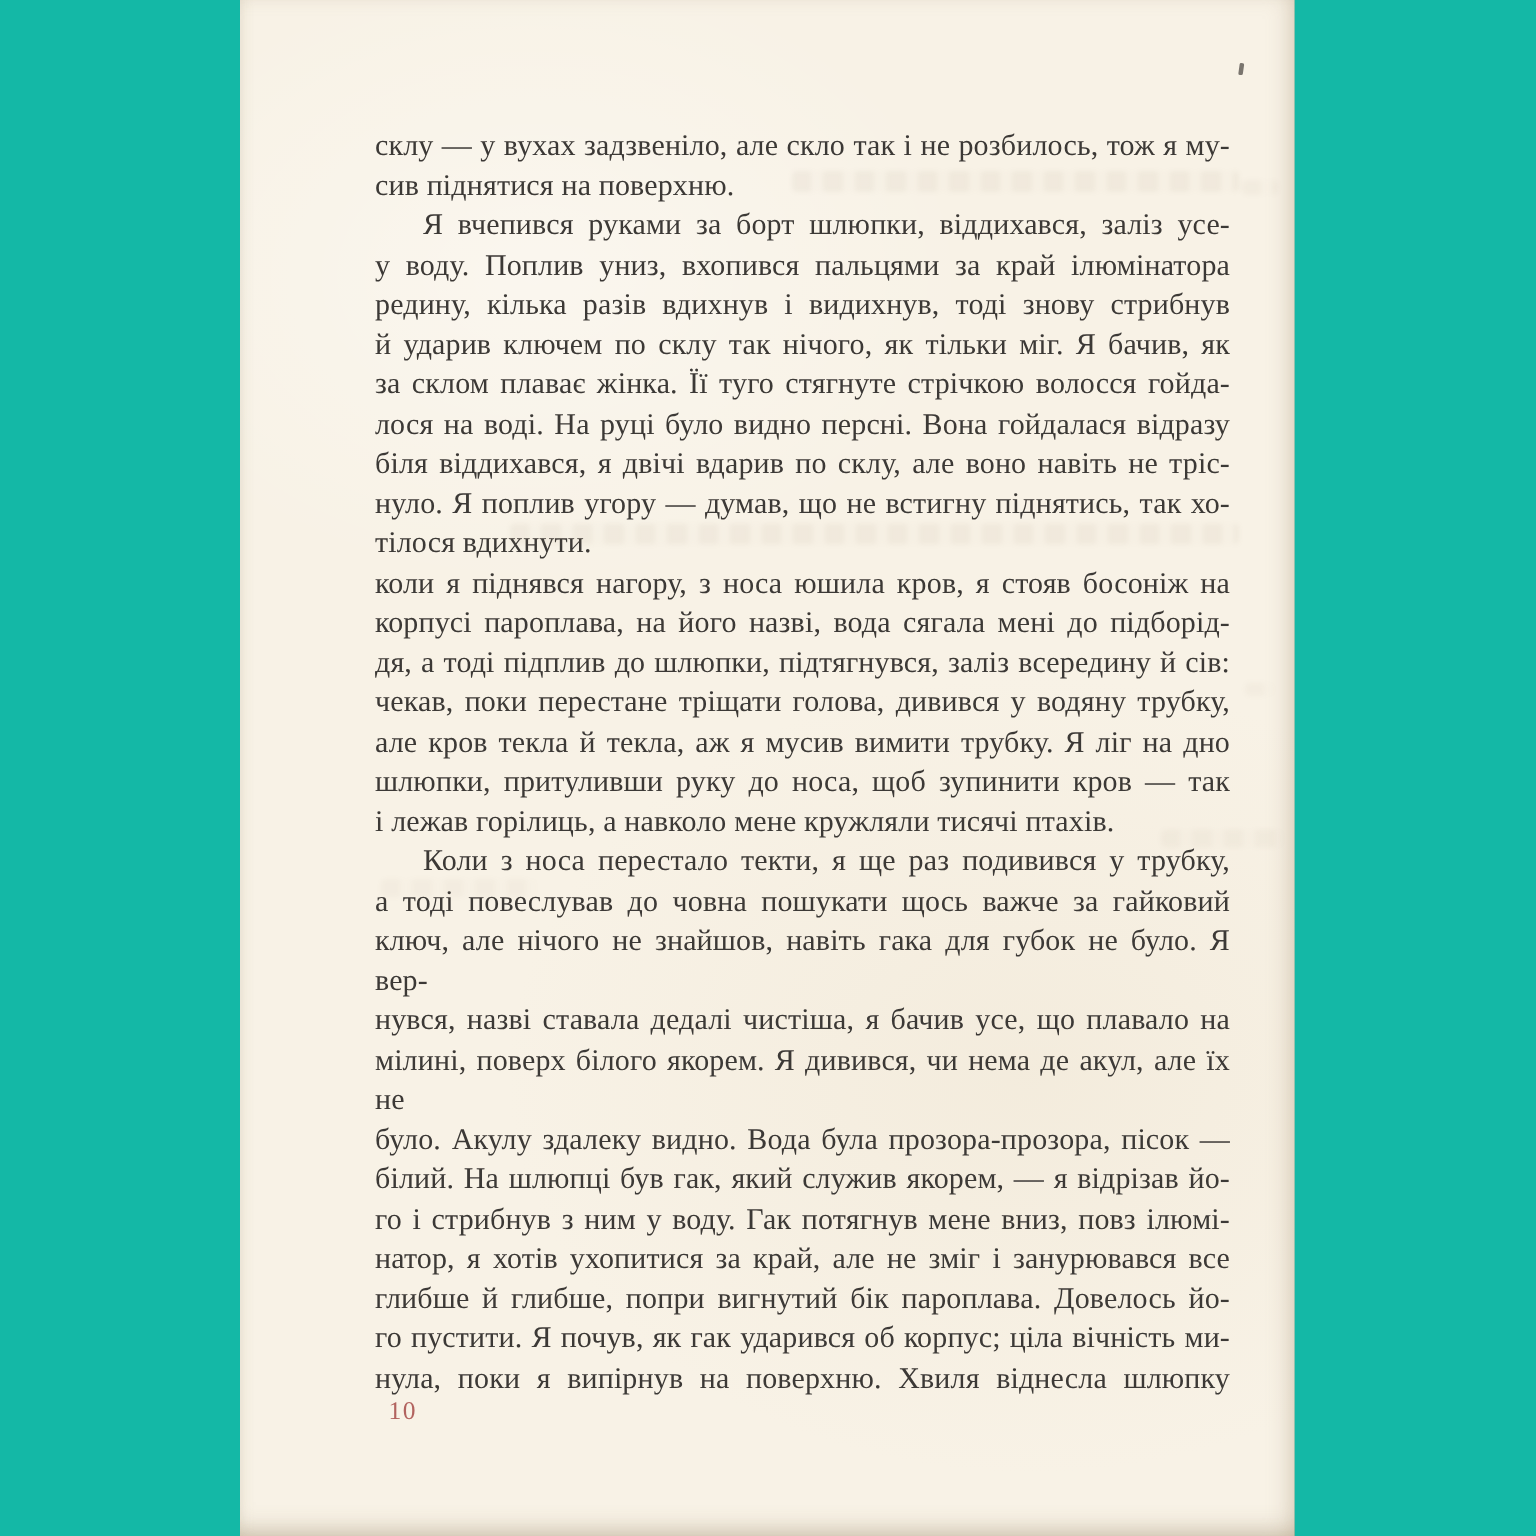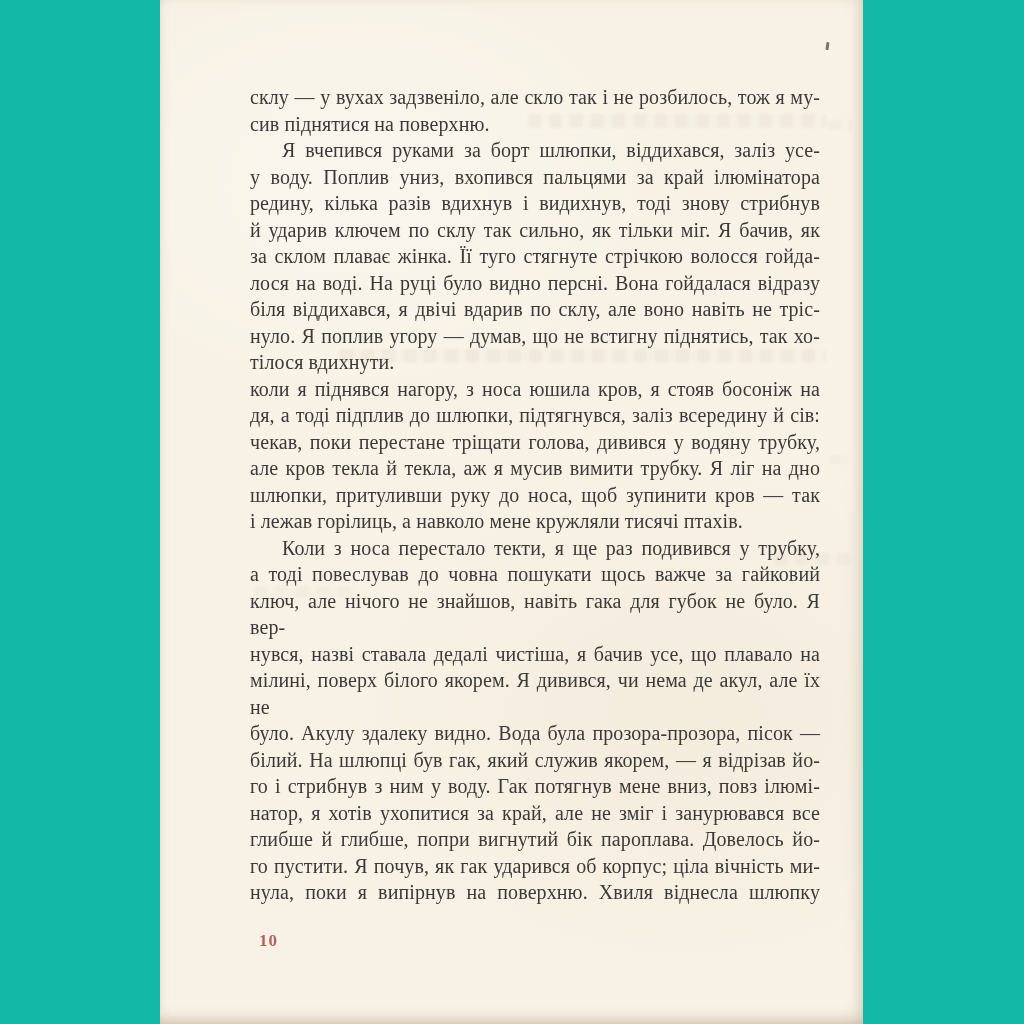--- a/index.html
+++ b/index.html
@@ -54,21 +54,20 @@
   .line.indent {
     text-indent: 32px;
   }
   .page-number {
     position: absolute;
     left: 99px;   
     top: 931px;
     font-size: 17px;
     letter-spacing: 1px;
     color: #b2635f;
-    font-weight: bold;
   }
   
   .ghost {
     position: absolute;
     filter: blur(1.6px);
     border-radius: 3px;
     background: repeating-linear-gradient(90deg,
       rgba(150,128,104,0.14) 0px, rgba(150,128,104,0.14) 13px,
       rgba(150,128,104,0.03) 13px, rgba(150,128,104,0.03) 21px);
     opacity: 0.55;
@@ -95,27 +94,28 @@
 <body>
 
 <div class="scan">
   <div class="paper">
     <div class="text-block">
         <div class="line just">склу — у вухах задзвеніло, але скло так і не розбилось, тож я му-</div>
         <div class="line">сив піднятися на поверхню.</div>
         <div class="line just indent">Я вчепився руками за борт шлюпки, віддихався, заліз усе-</div>
         <div class="line just">у воду. Поплив униз, вхопився пальцями за край ілюмінатора</div>
         <div class="line just">редину, кілька разів вдихнув і видихнув, тоді знову стрибнув</div>
-        <div class="line just">й ударив ключем по склу так сильно, як тільки міг. Я бачив, як</div>
+        <div class="line just">й ударив ключем по склу так нічого, як тільки міг. Я бачив, як</div>
         <div class="line just">за склом плаває жінка. Її туго стягнуте стрічкою волосся гойда-</div>
         <div class="line just">лося на воді. На руці було видно персні. Вона гойдалася відразу</div>
         <div class="line just">біля віддихався, я двічі вдарив по склу, але воно навіть не тріс-</div>
         <div class="line just">нуло. Я поплив угору — думав, що не встигну піднятись, так хо-</div>
         <div class="line">тілося вдихнути.</div>
         <div class="line just">коли я піднявся нагору, з носа юшила кров, я стояв босоніж на</div>
+        <div class="line just">корпусі пароплава, на його назві, вода сягала мені до підборід-</div>
         <div class="line just">дя, а тоді підплив до шлюпки, підтягнувся, заліз всередину й сів:</div>
         <div class="line just">чекав, поки перестане тріщати голова, дивився у водяну трубку,</div>
         <div class="line just">але кров текла й текла, аж я мусив вимити трубку. Я ліг на дно</div>
         <div class="line just">шлюпки, притуливши руку до носа, щоб зупинити кров — так</div>
         <div class="line">і лежав горілиць, а навколо мене кружляли тисячі птахів.</div>
         <div class="line just indent">Коли з носа перестало текти, я ще раз подивився у трубку,</div>
         <div class="line just">а тоді повеслував до човна пошукати щось важче за гайковий</div>
         <div class="line just">ключ, але нічого не знайшов, навіть гака для губок не було. Я вер-</div>
         <div class="line just">нувся, назві ставала дедалі чистіша, я бачив усе, що плавало на</div>
         <div class="line just">мілині, поверх білого якорем. Я дивився, чи нема де акул, але їх не</div>

